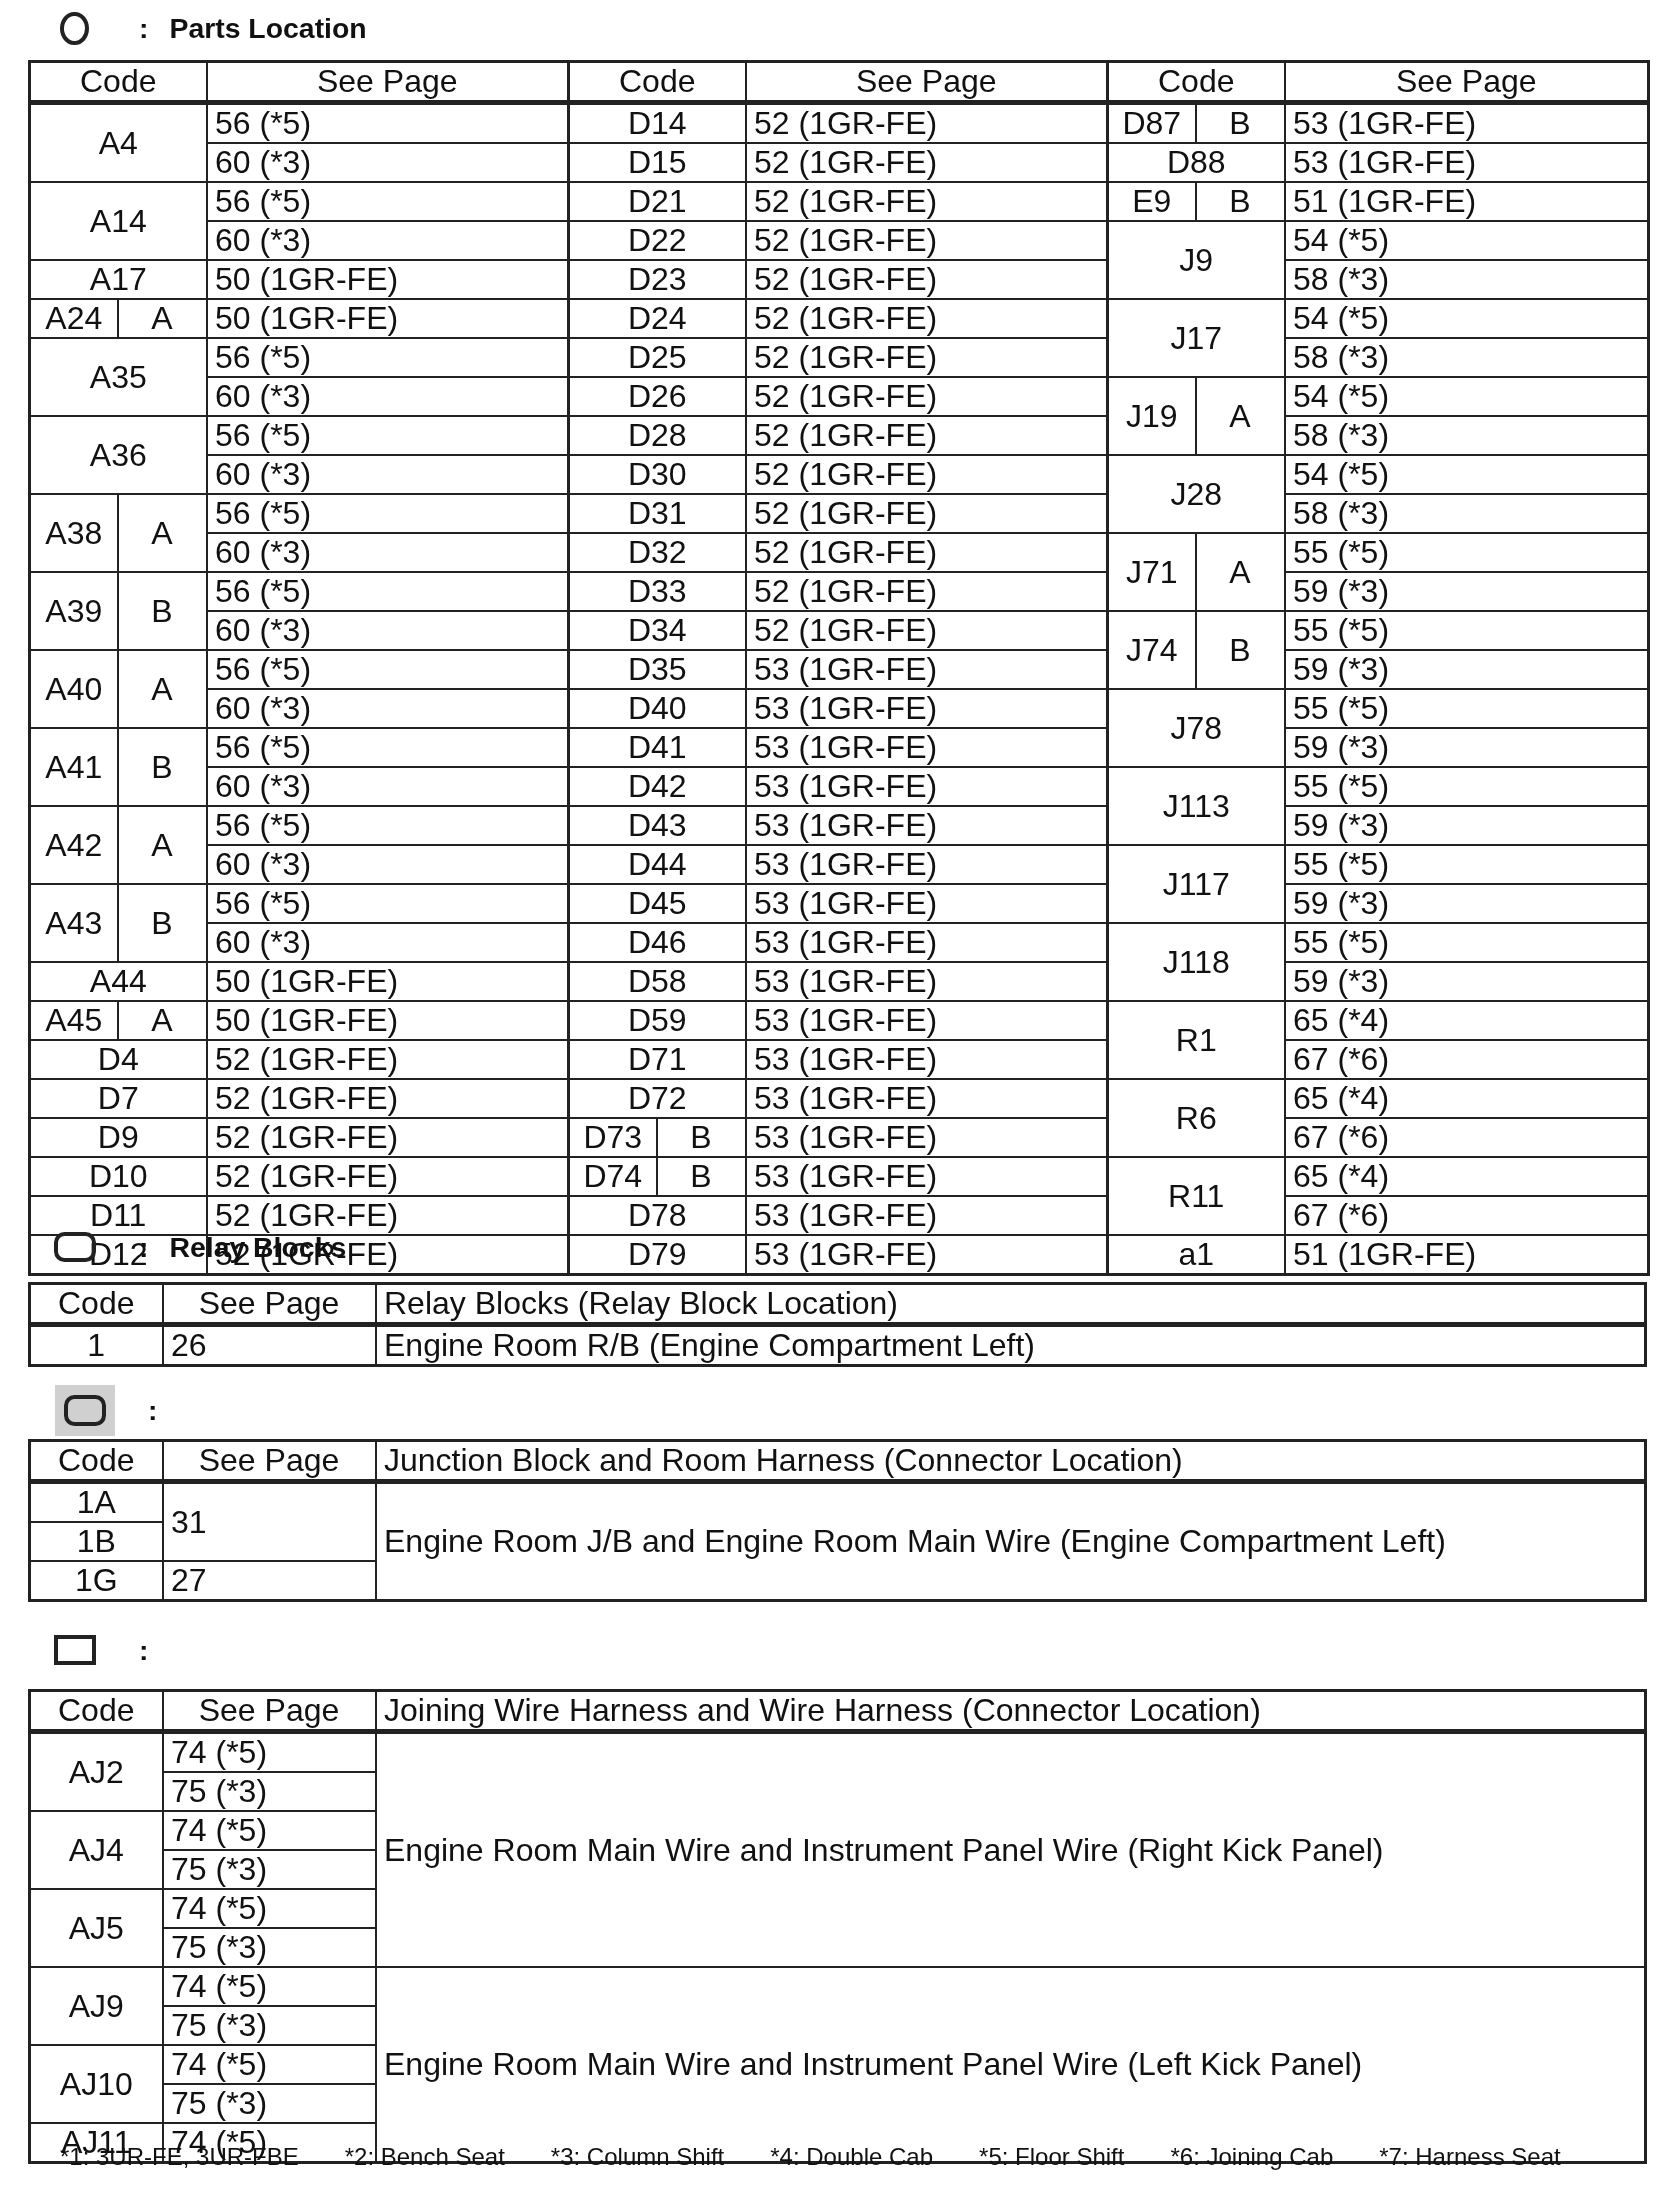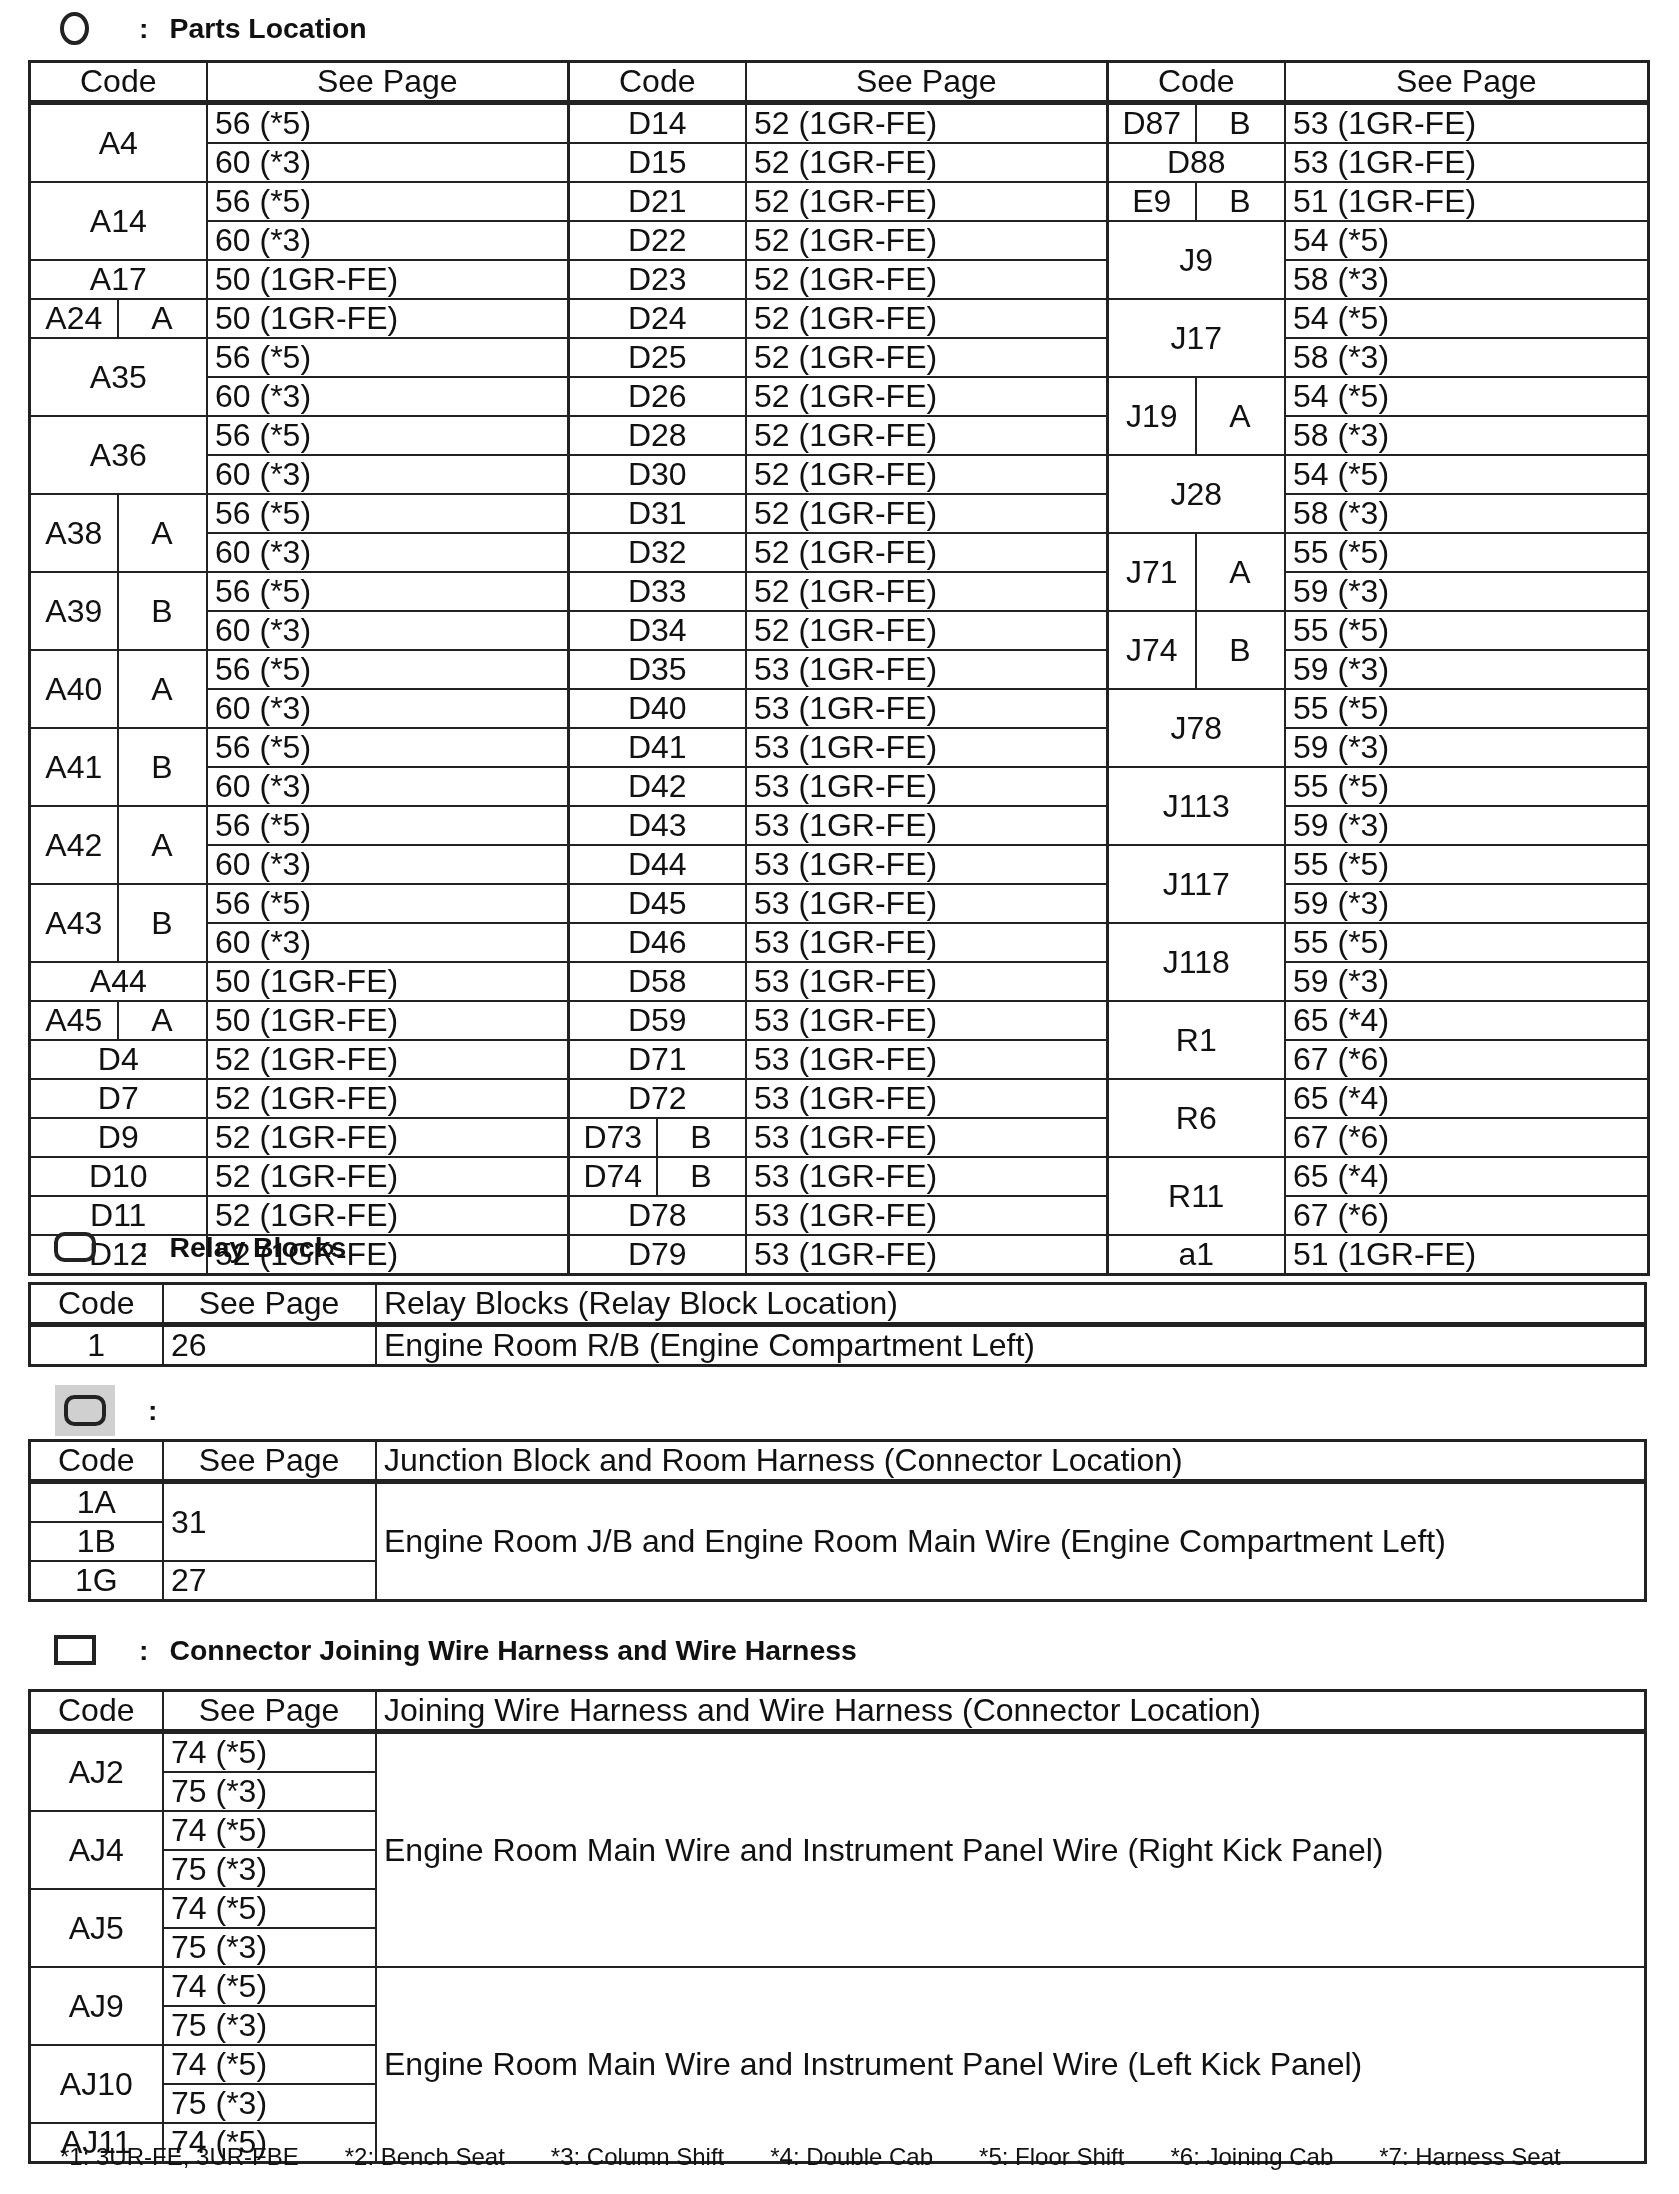--- a/index.html
+++ b/index.html
@@ -354,21 +354,20 @@
       <td class="l">27</td>
     </tr>
   </tbody>
 </table>
 
 <div class="sec-head" style="top:1632px;">
   <span class="sym">
       <span class="icon-square"></span>
     </span>
   <span class="colon">:</span>
-  <span>Connector Joining Wire Harness and Wire Harness</span>
 </div>
 <table class="tbl-outer" style="left:28px;top:1689px;width:1619px;">
   <colgroup>
       <col style="width:133px">
       <col style="width:213px">
       <col>
     </colgroup>
   <thead>
       <tr>
     <th class="c">Code</th>

